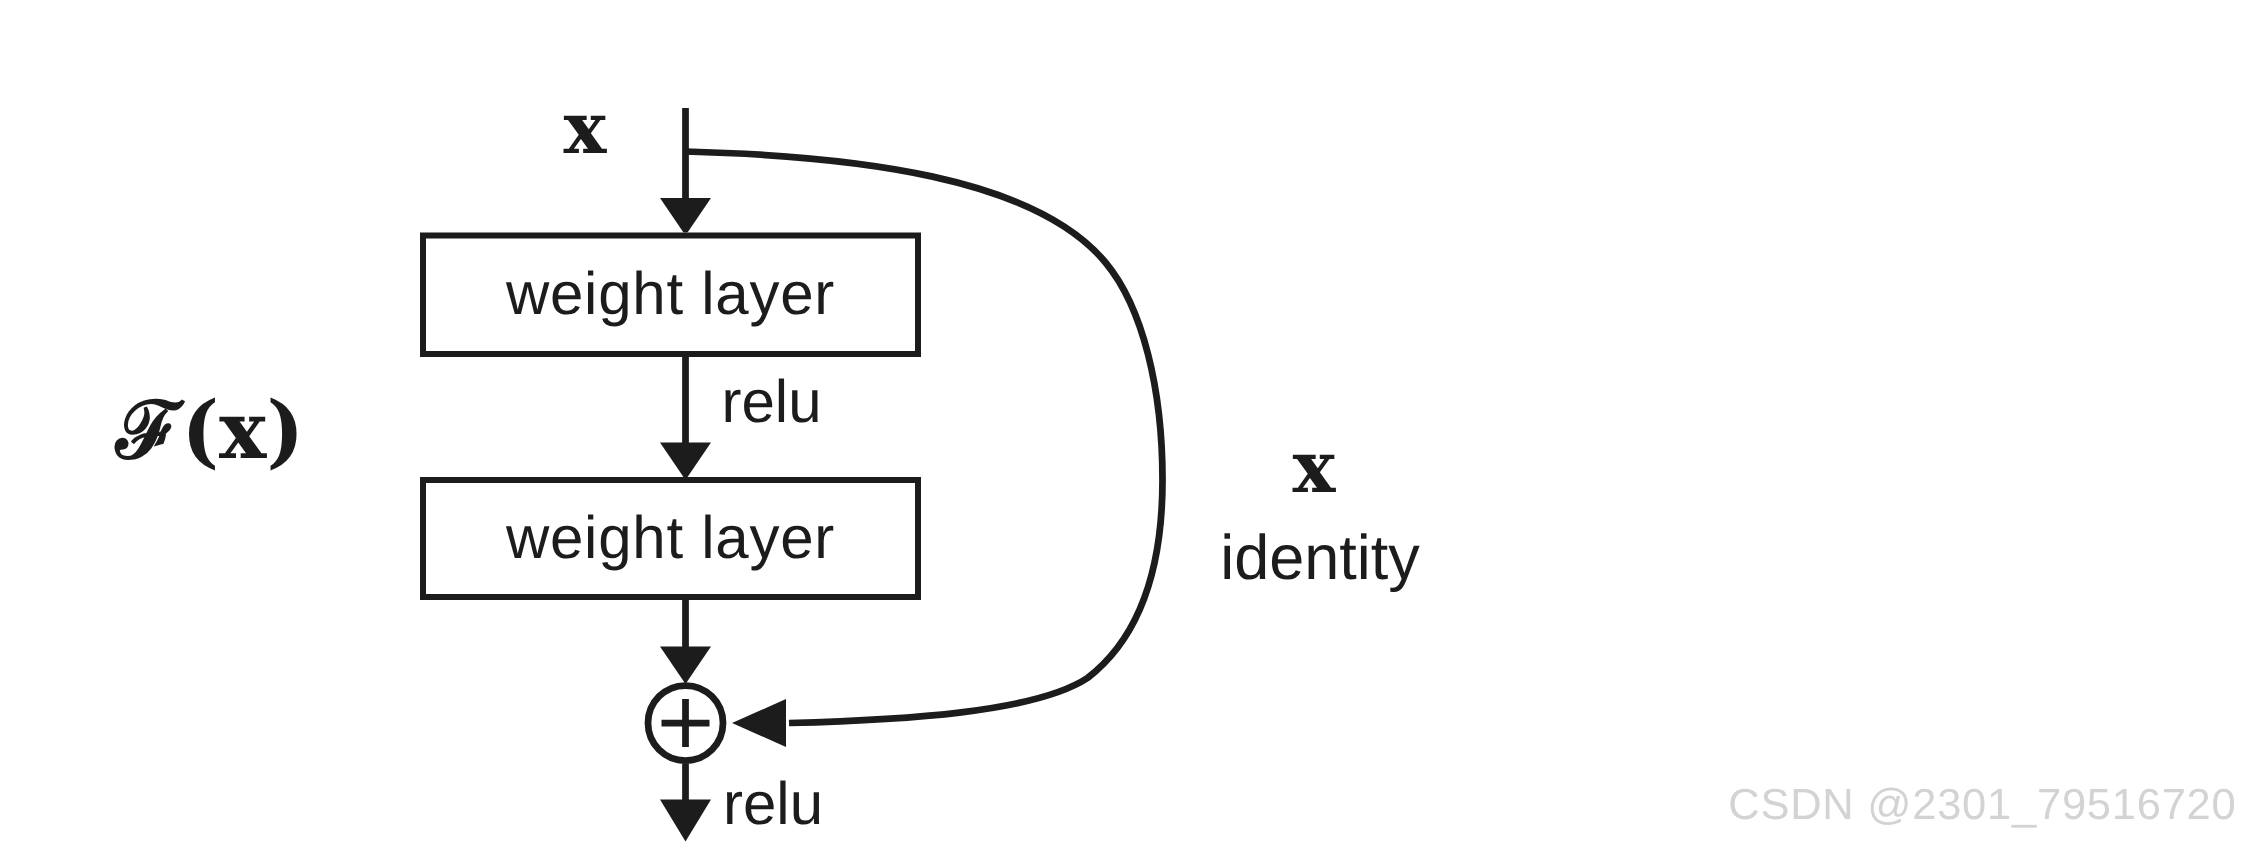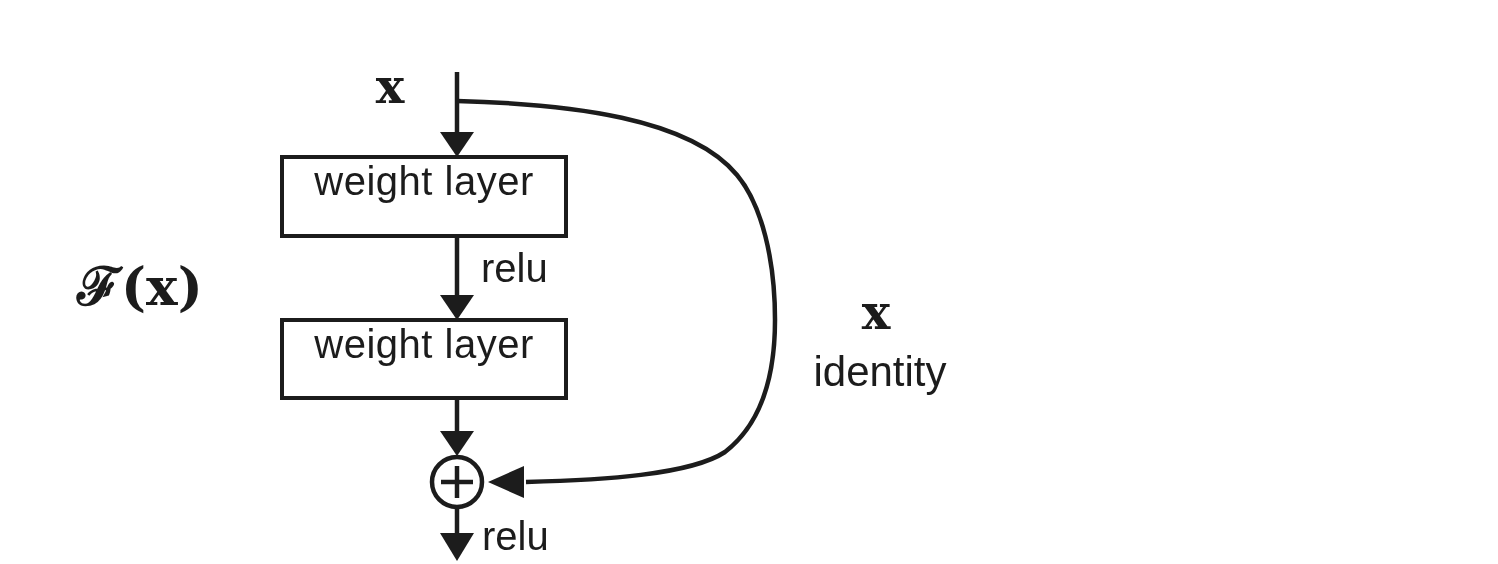--- a/index.html
+++ b/index.html
@@ -18,26 +18,27 @@
   .svg-layer {
     position: absolute;
     left: 0;
     top: 0;
     width: 1498px;
     height: 564px;
   }
   .wl-box {
     position: absolute;
     left: 280px;
-    width: 288px;
+    width: 334px;
     height: 83px;
     border: 4px solid #1c1c1c;
     box-sizing: border-box;
     background: #ffffff;
     display: flex;
+    align-items: center;
     justify-content: center;
   }
   .wl-box.box1 { top: 155px; }
   .wl-box.box2 { top: 318px; height: 82px; }
   .wl-box span {
     font-size: 40px;
     color: #1c1c1c;
     letter-spacing: 0.5px;
   }
   .lbl {
@@ -107,14 +108,15 @@
     <span>weight layer</span>
   </div>
 
   <div class="lbl math center-x lbl-input-x">x</div>
   <div class="lbl sans lbl-relu-1">relu</div>
   <div class="lbl math center-x lbl-fx">ℱ(x)</div>
   <div class="lbl math center-x lbl-id-x">x</div>
   <div class="lbl sans center-x lbl-identity">identity</div>
   <div class="lbl sans lbl-relu-2">relu</div>
 
+  <div class="watermark">CSDN @2301_79516720</div>
 
 </div>
 
 </body></html>

